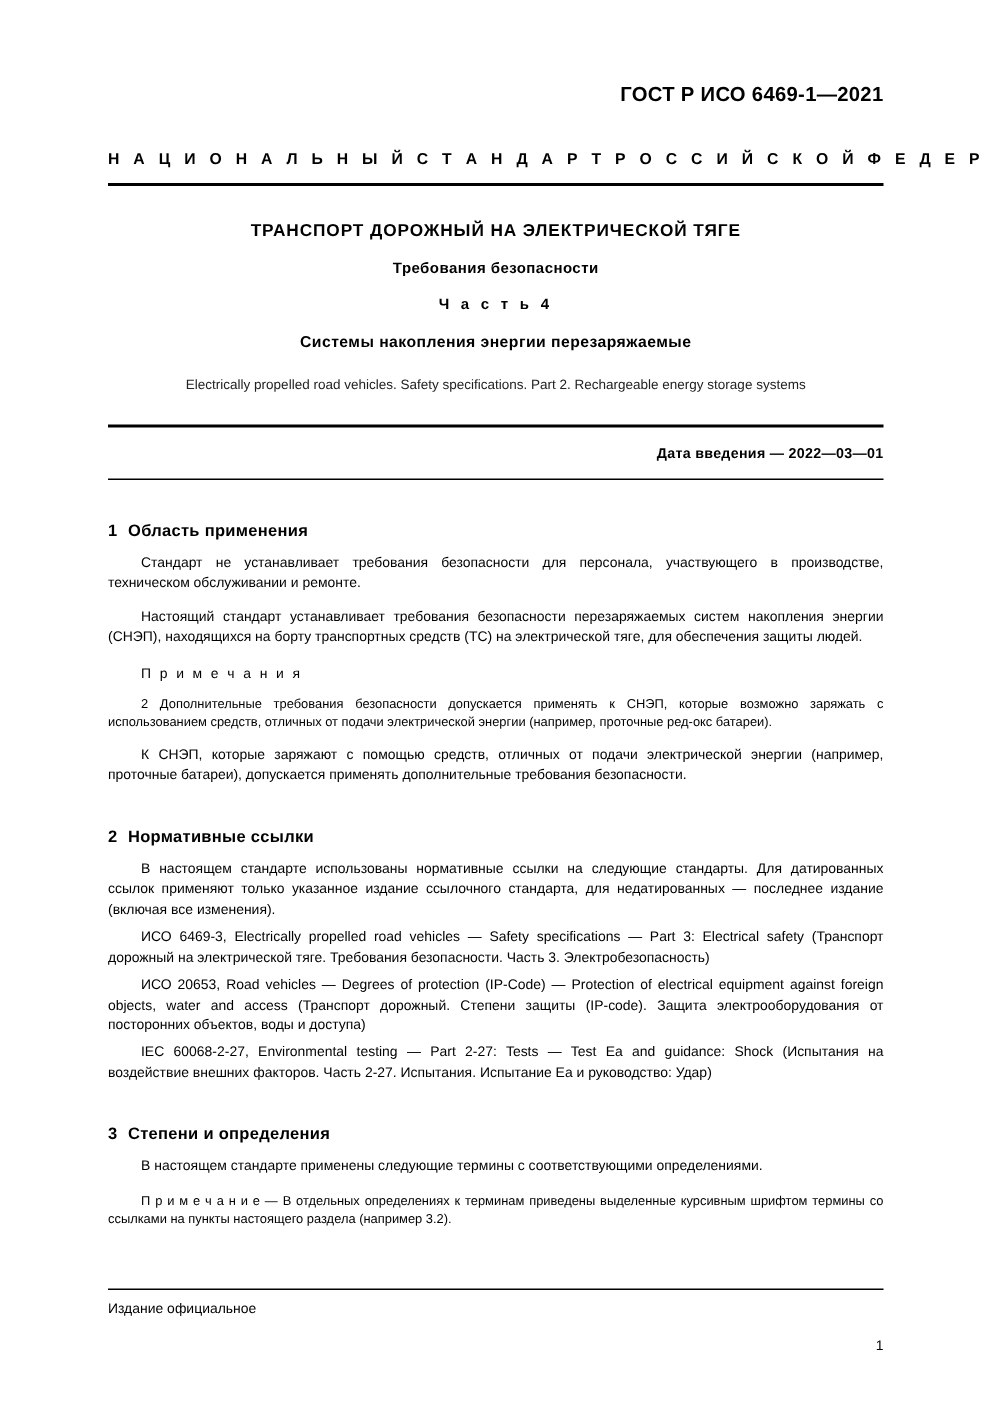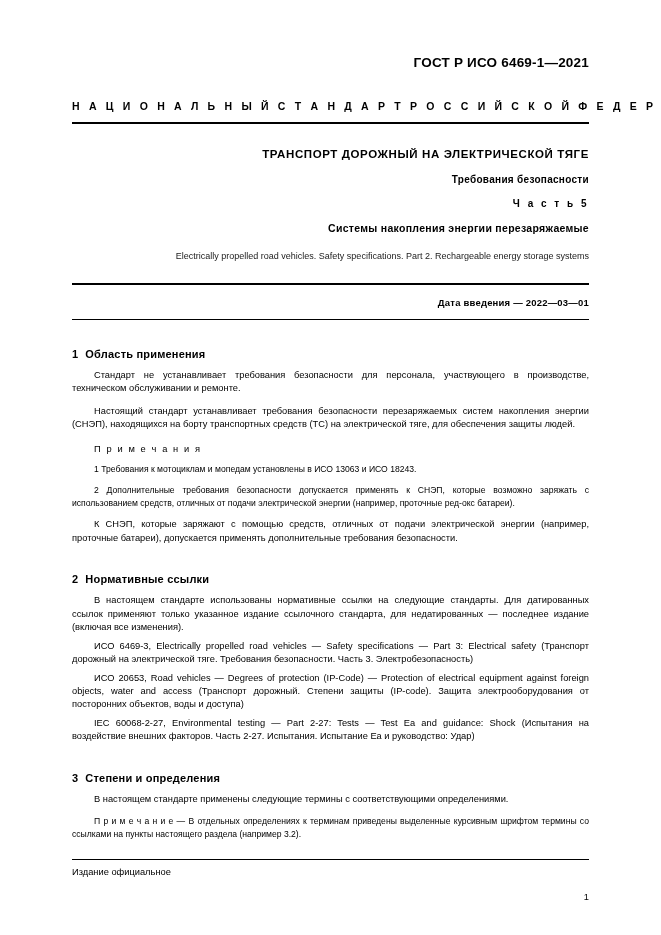--- a/index.html
+++ b/index.html
@@ -34,21 +34,21 @@
     font-size: 10.5px;
     font-weight: bold;
     letter-spacing: 3.2px;
     white-space: nowrap;
   }
   .rule-thick {
     border-top: 2px solid #000;
     margin-top: 10px;
   }
   .title-block {
-    text-align: right;
+    text-align: center;
     margin-top: 24px;
   }
   .title-main {
     font-size: 11.5px;
     font-weight: bold;
     letter-spacing: 0.6px;
   }
   .title-sub {
     font-size: 10px;
     font-weight: bold;
@@ -150,38 +150,37 @@
 
   <div class="doc-code">ГОСТ Р ИСО 6469-1—2021</div>
 
   <div class="nat-standard">Н А Ц И О Н А Л Ь Н Ы Й   С Т А Н Д А Р Т   Р О С С И Й С К О Й   Ф Е Д Е Р А Ц И И</div>
 
   <div class="rule-thick"></div>
 
   <div class="title-block">
     <div class="title-main">ТРАНСПОРТ ДОРОЖНЫЙ НА ЭЛЕКТРИЧЕСКОЙ ТЯГЕ</div>
     <div class="title-sub">Требования безопасности</div>
-    <div class="title-part">Ч а с т ь  5</div>
+    <div class="title-part">Ч а с т ь  4</div>
     <div class="title-part-name">Системы накопления энергии перезаряжаемые</div>
     <div class="title-en">Electrically propelled road vehicles. Safety specifications. Part 2. Rechargeable energy storage systems</div>
   </div>
 
   <div class="rule-thick2"></div>
 
   <div class="intro-date">Дата введения — 2022—03—01</div>
 
   <div class="rule-thin"></div>
 
   <h2 class="section">
     <span class="num">1</span><span>Область применения</span>
   </h2>
   <p class="body">Стандарт не устанавливает требования безопасности для персонала, участвующего в производстве, техническом обслуживании и ремонте.</p>
   <p class="body">Настоящий стандарт устанавливает требования безопасности перезаряжаемых систем накопления энергии (СНЭП), находящихся на борту транспортных средств (ТС) на электрической тяге, для обеспечения защиты людей.</p>
   <p class="note-label">П р и м е ч а н и я</p>
-  <p class="note">1 Требования к мотоциклам и мопедам установлены в ИСО 13063 и ИСО 18243.</p>
   <p class="note">2 Дополнительные  требования безопасности допускается применять к СНЭП, которые возможно заряжать с использованием средств, отличных от подачи электрической энергии (например, проточные ред-окс батареи).</p>
   <p class="body">К СНЭП, которые заряжают с помощью средств, отличных от подачи электрической энергии (например, проточные батареи), допускается применять дополнительные требования безопасности.</p>
 
   <h2 class="section">
     <span class="num">2</span><span>Нормативные ссылки</span>
   </h2>
   <p class="body">В настоящем стандарте использованы нормативные ссылки на следующие стандарты. Для датированных ссылок применяют только указанное издание ссылочного стандарта, для недатированных — последнее издание (включая все изменения).</p>
   <p class="ref">ИСО 6469-3, Electrically propelled road vehicles — Safety specifications — Part 3: Electrical safety (Транспорт дорожный на электрической тяге. Требования безопасности. Часть 3. Электробезопасность)</p>
   <p class="ref">ИСО 20653, Road vehicles — Degrees of protection (IP-Code) — Protection of electrical equipment against foreign objects, water and access (Транспорт дорожный. Степени защиты (IP-code). Защита электрооборудования от посторонних объектов, воды и доступа)</p>
   <p class="ref">IEC 60068-2-27, Environmental testing — Part 2-27: Tests — Test Ea and guidance: Shock (Испытания на воздействие внешних факторов. Часть 2-27. Испытания. Испытание Еа и руководство: Удар)</p>

